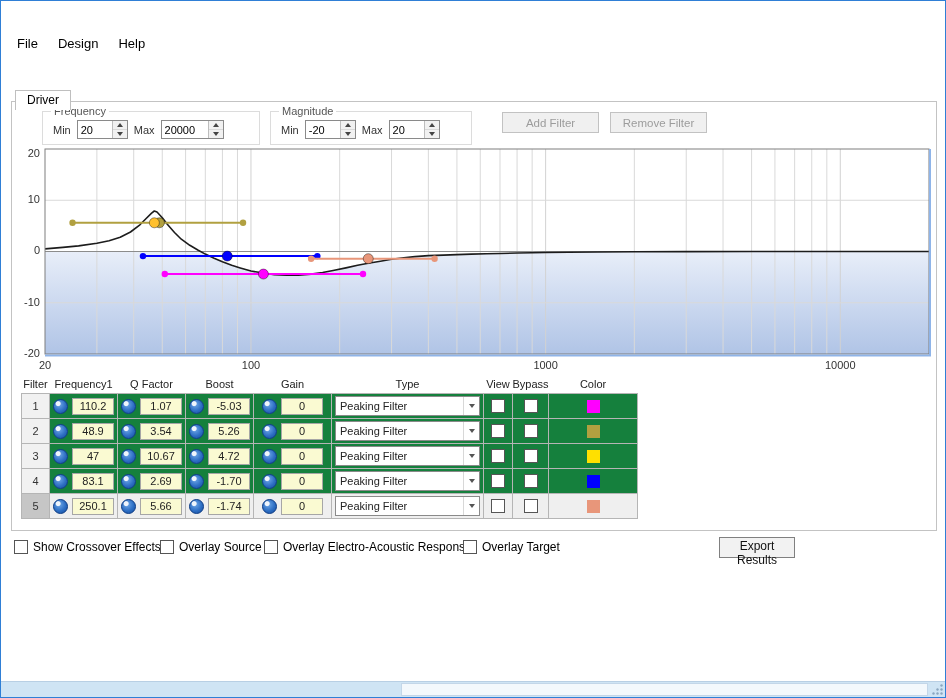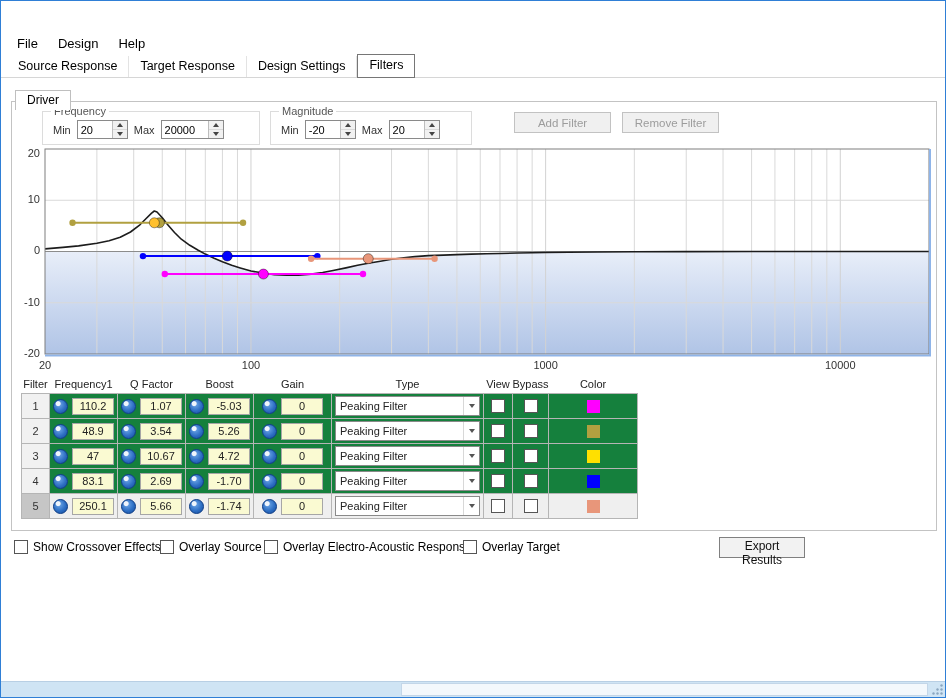--- a/index.html
+++ b/index.html
@@ -35,21 +35,21 @@
   .spin{display:flex;height:19px;border:1px solid #8a8a8a;background:#fff;box-sizing:border-box;}
   .spin-input{border:none;outline:none;font:11px "Liberation Sans",sans-serif;padding:0 3px;width:34px;box-sizing:border-box;}
   .spin-input.w46{width:46px;}
   .spin-btns{width:14px;display:flex;flex-direction:column;border-left:1px solid #bdbdbd;}
   .spin-btn{flex:1;display:flex;align-items:center;justify-content:center;background:#f1f1f1;}
   .spin-btn + .spin-btn{border-top:1px solid #d9d9d9;}
   .arrow-up{width:0;height:0;border-left:3px solid transparent;border-right:3px solid transparent;border-bottom:4px solid #444;}
   .arrow-down{width:0;height:0;border-left:3px solid transparent;border-right:3px solid transparent;border-top:4px solid #444;}
 
   
-  .panel-btn{position:absolute;width:97px;height:21px;background:#f0f0f0;border:1px solid #c2c2c2;color:#9c9c9c;font:11.5px "Liberation Sans",sans-serif;margin-left:12px;}
+  .panel-btn{position:absolute;width:97px;height:21px;background:#f0f0f0;border:1px solid #c2c2c2;color:#9c9c9c;font:11.5px "Liberation Sans",sans-serif;}
   .btn-add{left:490px;top:10px;}
   .btn-remove{left:598px;top:10px;}
 
   
   .chart{position:absolute;left:1px;top:44px;width:920px;height:232px;}
   svg text{font-family:"Liberation Sans",sans-serif;font-size:11px;fill:#333;}
 
   
   .filter-table{position:absolute;left:9px;top:276px;border-collapse:collapse;background:#fff;table-layout:fixed;}
   .filter-table th{font-weight:normal;font-size:11px;color:#222;padding:0 0 3px;text-align:center;}
@@ -65,45 +65,39 @@
   .combo{display:flex;align-items:center;border:1px solid #8a8a8a;height:18px;margin:0 3px;background:#fff;}
   .combo-text{flex:1;text-align:left;padding-left:4px;font-size:11px;color:#222;white-space:nowrap;overflow:hidden;}
   .combo-arrow{width:15px;display:flex;align-items:center;justify-content:center;border-left:1px solid #d8d8d8;height:100%;}
   .combo-arrow::after{content:"";width:0;height:0;border-left:3.5px solid transparent;border-right:3.5px solid transparent;border-top:4px solid #555;}
   .checkbox{display:inline-block;width:12px;height:12px;border:1px solid #555;background:#fff;vertical-align:middle;box-sizing:content-box;}
   .swatch{display:inline-block;width:13px;height:13px;vertical-align:middle;}
 
   
   .check-item{position:absolute;top:539px;display:flex;align-items:center;gap:5px;font-size:12px;color:#000;}
   .ci-0{left:13px;} .ci-1{left:159px;} .ci-2{left:263px;} .ci-3{left:462px;}
-  .export-btn{position:absolute;left:718px;top:536px;width:86px;height:21px;background:#f2f2f2;border:1px solid #808080;font:12px "Liberation Sans",sans-serif;color:#111;}
+  .export-btn{position:absolute;left:718px;top:536px;width:76px;height:21px;background:#f2f2f2;border:1px solid #808080;font:12px "Liberation Sans",sans-serif;color:#111;}
 
   
   .statusbar{position:absolute;left:0;right:0;bottom:0;height:15px;background:#cfe4f4;border-top:1px solid #b8cfe4;}
   .status-track{position:absolute;left:400px;right:17px;top:1px;height:11px;background:#f3f8fc;border:1px solid #c3d6e8;}
   .grip{position:absolute;right:1px;bottom:1px;}
 </style>
 </head>
 <body>
 
 <div class="window">
 
 
   <div class="menubar">
     <span class="menu-item">File</span>
     <span class="menu-item">Design</span>
     <span class="menu-item">Help</span>
   </div>
 
-  <div class="tabstrip">
-    <div class="tab">Source Response</div>
-    <div class="tab">Target Response</div>
-    <div class="tab">Design Settings</div>
-    <div class="tab active">Filters</div>
-  </div>
 
   <div class="driver-tab">Driver</div>
 
   <div class="driver-panel">
 
     <div class="groupbox gb-freq">
       <span class="legend">Frequency</span>
       <div class="gb-row">
         <span class="lbl">Min</span>
         <div class="spin">

